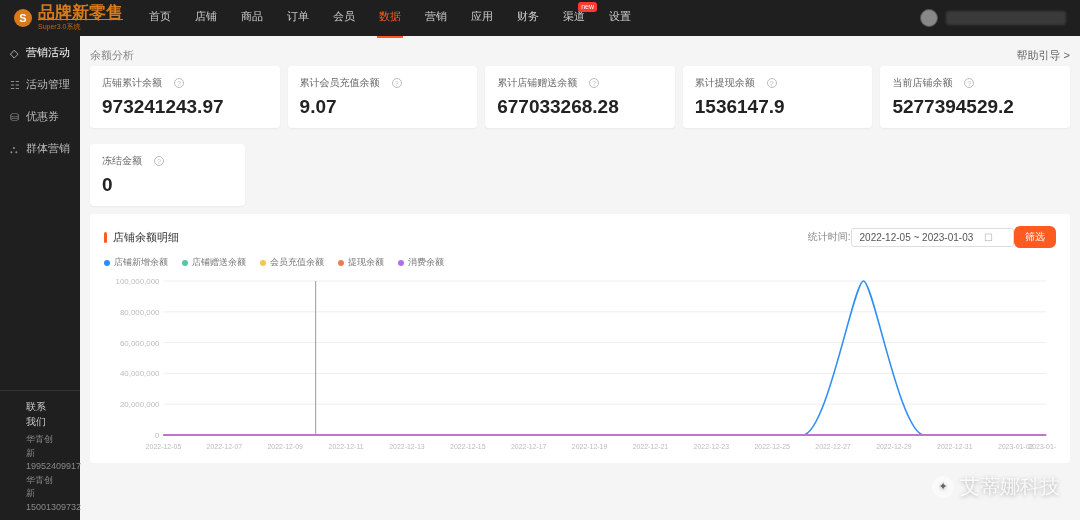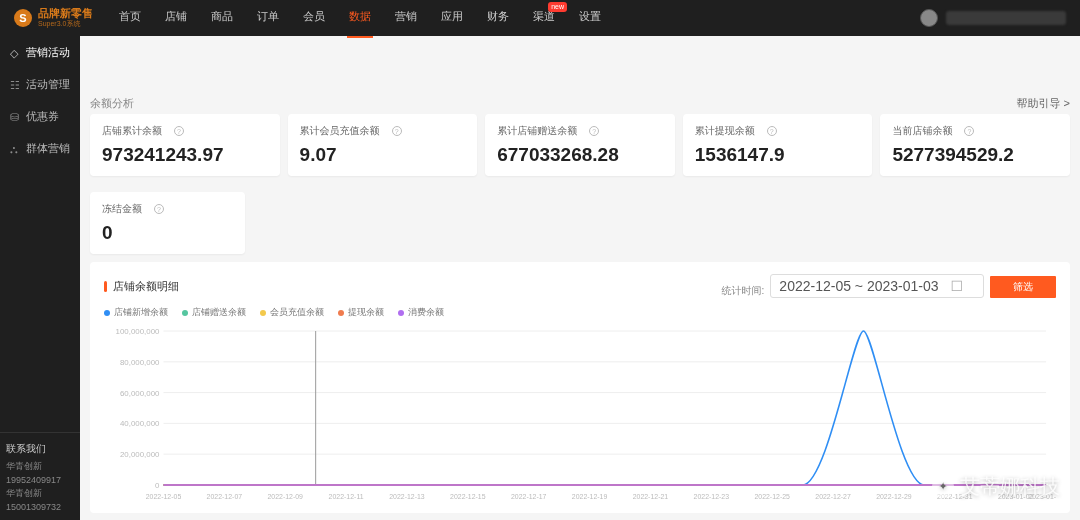--- a/index.html
+++ b/index.html
@@ -3,62 +3,62 @@
 <meta charset="utf-8">
 <style>
   * { box-sizing: border-box; margin: 0; padding: 0; }
   html, body { width: 1080px; height: 520px; font-family: "PingFang SC","Microsoft YaHei",Arial,sans-serif; background:#f5f5f5; overflow:hidden; }
   .app { display:flex; flex-direction:column; width:100%; height:100%; }
 
   
   .topbar { height:36px; background:#1f1f1f; color:#aaa; display:flex; align-items:center; padding:0 14px; font-size:11px; }
   .brand { display:flex; align-items:center; gap:6px; margin-right:16px; }
   .brand-logo { width:18px; height:18px; border-radius:50%; background:#d87a1a; display:flex; align-items:center; justify-content:center; color:#fff; font-size:11px; font-weight:bold; }
-  .brand-name { color:#d87a1a; font-weight:600; font-size:11px; line-height:1.1; }
+  .brand-name { color:#d87a1a; font-weight:600; font-size:17px; line-height:1.1;text-decoration:underline; }
   .brand-sub { color:#d87a1a; font-size:7px; opacity:.8; }
   .topnav { display:flex; gap:4px; }
   .topnav .item { padding:0 10px; height:40px; line-height:36px; color:#ccc; cursor:pointer; position:relative; }
   .topnav .item.active { color:#ff5a1f;text-align:right; }
   .topnav .item.active::after { content:""; position:absolute; bottom:0; left:8px; right:8px; height:2px; background:#ff5a1f; }
   .topnav .badge { position:absolute; top:4px; right:-2px; font-size:7px; background:#ff3b30; color:#fff; border-radius:3px; padding:0 3px; line-height:10px; }
   .topright { margin-left:auto; display:flex; align-items:center; gap:8px; }
   .avatar { width:18px; height:18px; border-radius:50%; background:#888; border:1px solid #555; }
   .blurbox { width:120px; height:14px; background:#3a3a3a; border-radius:3px; filter:blur(1px); }
 
   
   .body { flex:1; display:flex; min-height:0; }
 
   
   .sidebar { width:80px; background:#1f1f1f; color:#bbb; display:flex; flex-direction:column; font-size:11px; }
   .side-item { display:flex; align-items:center; gap:6px; height:32px; padding:0 10px; cursor:pointer; }
   .side-item.active { color:#fff; }
   .side-icon { width:10px; height:10px; opacity:.7; }
   .side-spacer { flex:1; }
-  .side-footer { font-size:9px; color:#888; padding:8px 6px 6px; line-height:1.5; border-top:1px solid #333; }
-
-  
-  .main { flex:1; padding:8px 10px 10px; overflow:auto; min-width:0;margin-top:48px; }
+  .side-footer { font-size:9px; color:#888; padding:8px 26px 6px; line-height:1.5; border-top:1px solid #333; }
+
+  
+  .main { flex:1; padding:8px 10px 10px; overflow:auto; min-width:0; }
   .pagebar { display:flex; align-items:center; font-size:11px; color:#888; height:22px; }
   .pagebar-right { margin-left:auto; color:#666; cursor:pointer; }
 
   
   .stats { display:flex; gap:8px; flex-wrap:wrap; }
   .card { background:#fff; border-radius:4px; padding:10px 12px; min-width:155px; flex:1; box-shadow:0 1px 2px rgba(0,0,0,.05); position:relative; }
   .card.narrow { flex:0 0 155px; }
   .card .label { font-size:10px; color:#666; display:flex; align-items:center; gap:12px; }
   .card .info { width:10px; height:10px; border-radius:50%; border:1px solid #bbb; font-size:7px; color:#bbb; display:inline-flex; align-items:center; justify-content:center; }
   .card .value { font-size:19px; font-weight:700; color:#222; margin-top:6px; white-space:nowrap; }
 
   
   .panel { background:#fff; border-radius:4px; margin-top:8px; padding:12px 14px 8px; }
   .panel-head { display:flex; align-items:center; font-size:11px; color:#333; margin-bottom:8px; }
   .panel-title::before { content:""; display:inline-block; width:3px; height:11px; background:#ff5a1f; margin-right:6px; vertical-align:middle; border-radius:2px; }
-  .panel-right { margin-left:auto; display:flex; align-items:flex-end; gap:6px; font-size:10px; color:#888; }
-  .date-input { border:1px solid #ddd; border-radius:3px; padding:3px 20px 3px 8px; font-size:14px; color:#555; background:#fff; position:relative; }
-  .btn-primary { background:#ff5a1f; color:#fff; border:none; border-radius:1px; padding:4px 23px; font-size:10px; cursor:pointer; }
+  .panel-right { margin-left:auto; display:flex; align-items:center; font-size:10px; color:#888; }
+  .date-input { border:1px solid #ddd; border-radius:3px; padding:3px 20px 3px 8px; font-size:10px; color:#555; background:#fff; position:relative; }
+  .btn-primary { background:#ff5a1f; color:#fff; border:none; border-radius:6px; padding:4px 11px; font-size:10px; cursor:pointer; }
 
   
   .legend { display:flex; gap:14px; font-size:9px; color:#777; margin-bottom:6px; }
   .legend span.dot { display:inline-block; width:6px; height:6px; border-radius:50%; margin-right:4px; vertical-align:middle; }
 
   
   .chart { position:relative; height:180px; width:100%; }
   .chart svg { width:100%; height:100%; display:block; }
   .gridline { stroke:#eee; stroke-width:1; }
   .axis-line { stroke:#ddd; stroke-width:1; }

